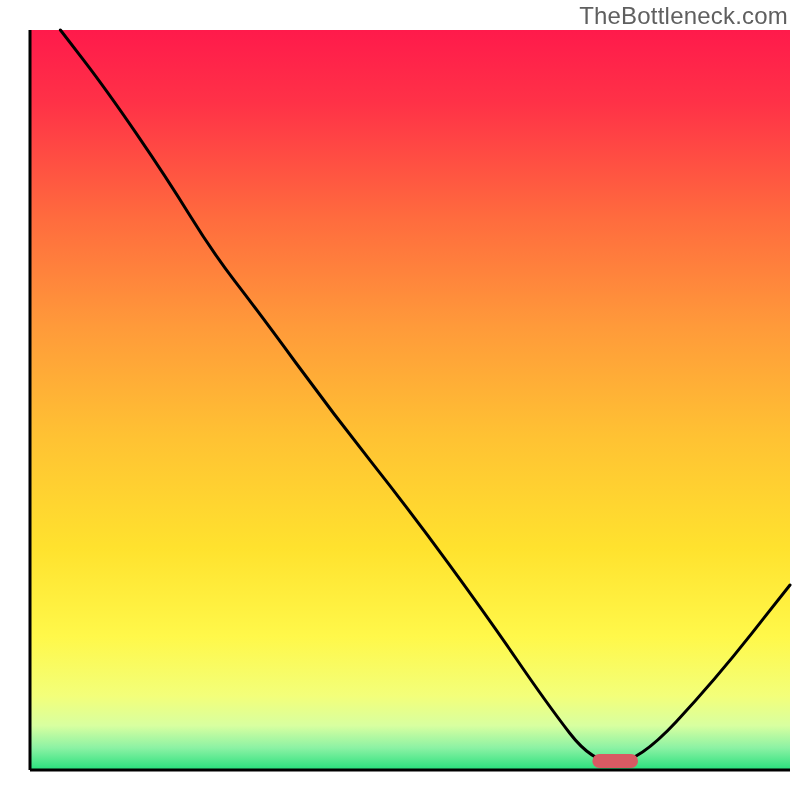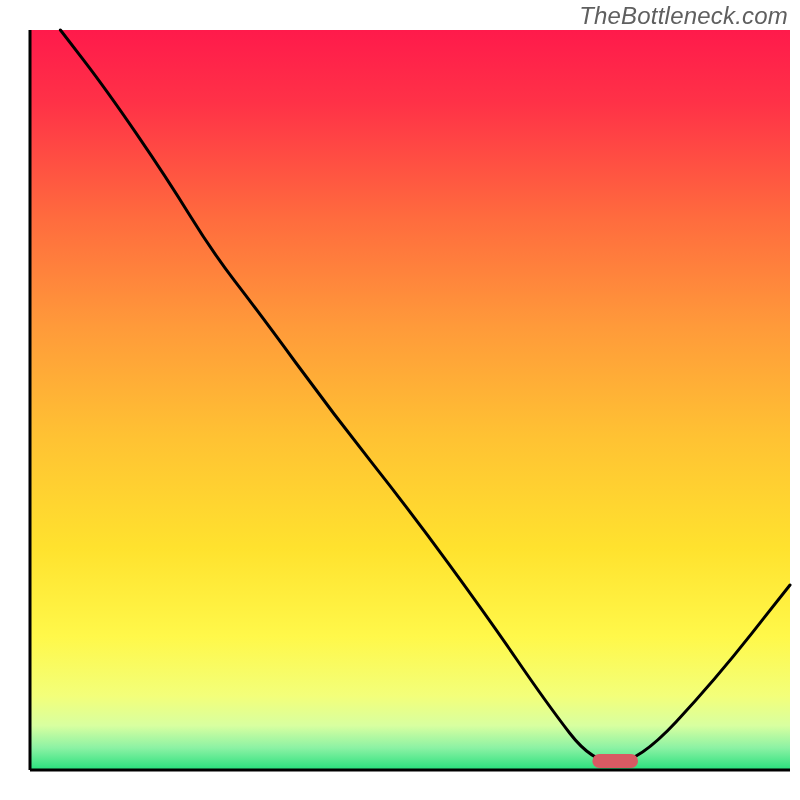--- a/index.html
+++ b/index.html
@@ -18,21 +18,20 @@
   }
   .watermark {
     position: absolute;
     top: 2px;
     right: 12px;
     font-size: 24px;
     font-weight: 500;
     color: #5f5f5f;
     letter-spacing: 0.2px;
     z-index: 5;
-    font-style: italic;
   }
   svg {
     position: absolute;
     top: 0;
     left: 0;
   }
 </style>
 </head>
 <body>
 

